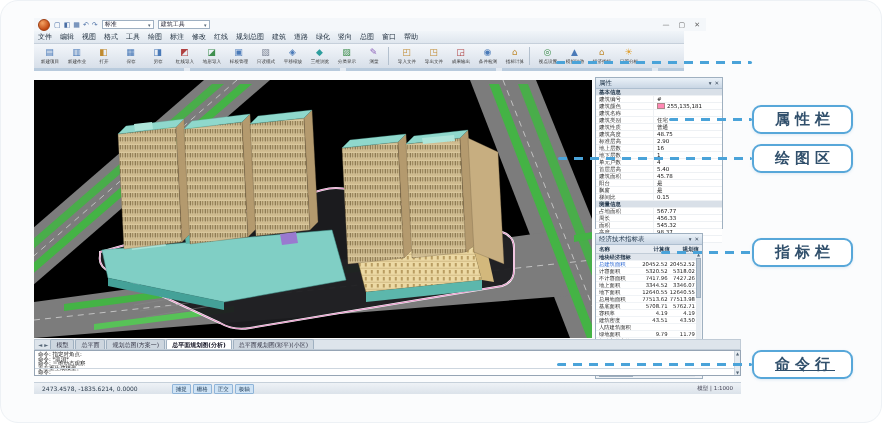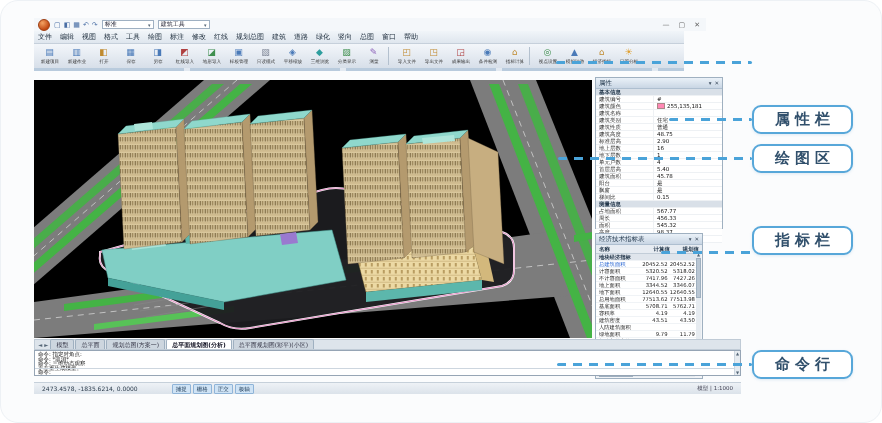--- a/index.html
+++ b/index.html
@@ -713,16 +713,16 @@
   </div>
 
   <div class="dash" style="left:555px;top:60px;width:196px;"></div>
   <div class="dash" style="left:668px;top:117px;width:83px;"></div>
   <div class="dash" style="left:557px;top:156px;width:194px;"></div>
   <div class="dash" style="left:660px;top:250px;width:91px;"></div>
   <div class="dash" style="left:556px;top:362px;width:195px;"></div>
 
   <div class="callout" style="top:143px;">绘图区</div>
   <div class="callout" style="top:104px;">属性栏</div>
-  <div class="callout" style="top:225px;">指标栏</div>
-  <div class="callout" style="top:349px;">命令行</div>
+  <div class="callout" style="top:237px;">指标栏</div>
+  <div class="callout" style="top:349px;text-decoration:underline;">命令行</div>
 
 </div>
 
 </body></html>

